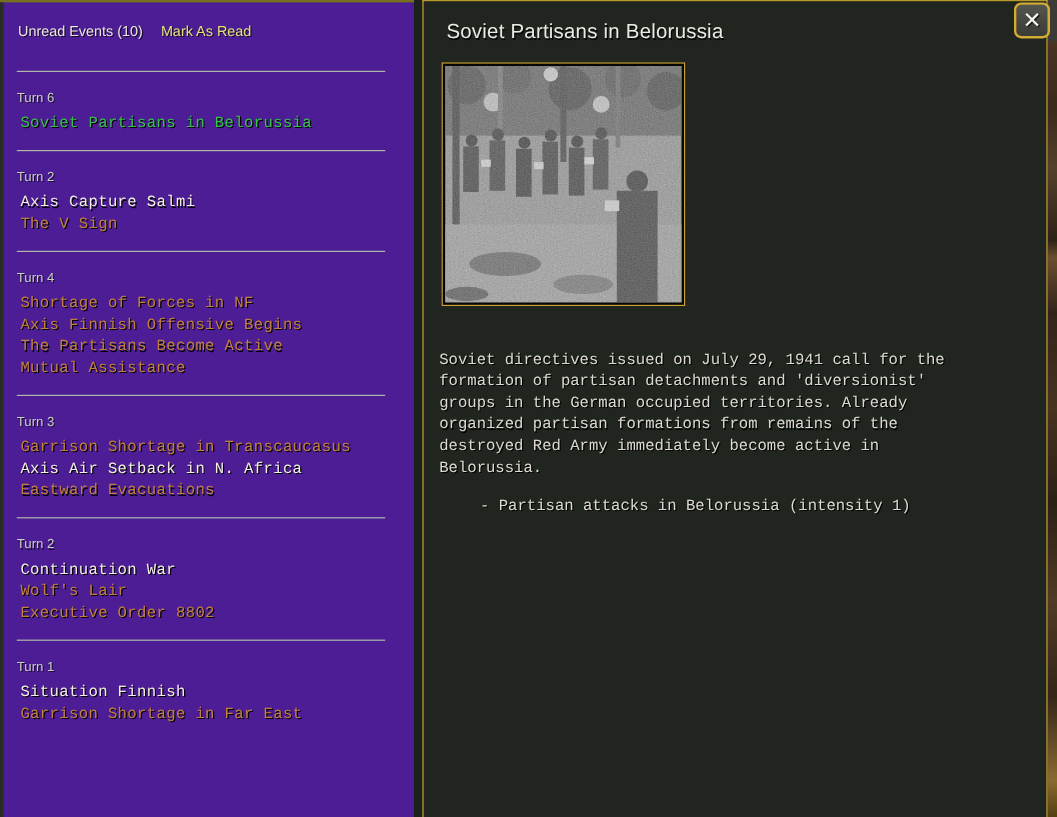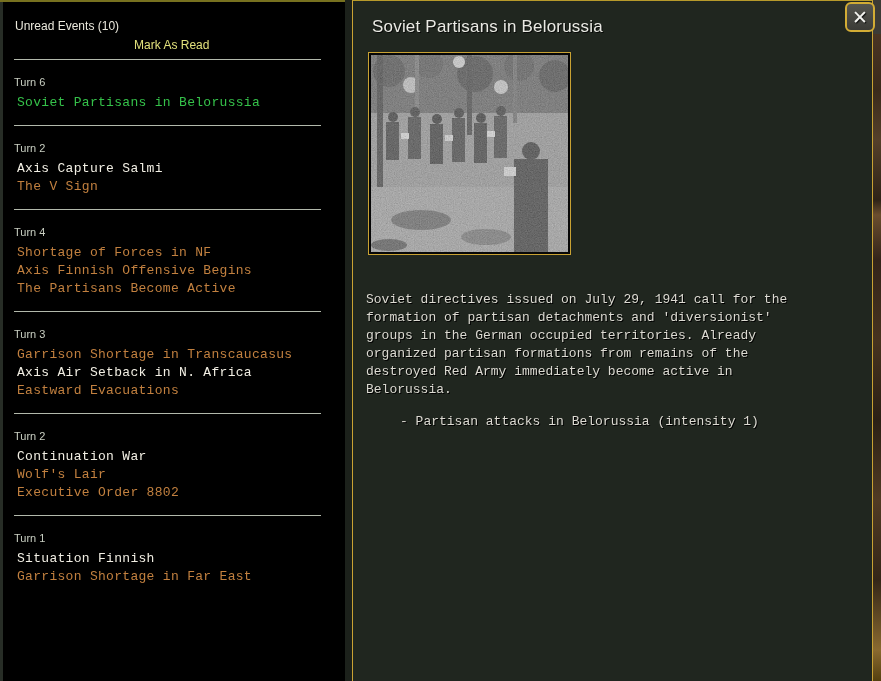--- a/index.html
+++ b/index.html
@@ -3,36 +3,36 @@
 <meta charset="utf-8">
 <style>
   html,body{margin:0;padding:0;}
   body{
     width:881px;height:681px;position:relative;overflow:hidden;
     background:#20261f;font-family:"Liberation Sans",sans-serif;
   }
   
   .left-panel{
     position:absolute;left:0;top:0;width:345px;height:681px;
-    background:#000000;border-top:2px solid #77711f;box-sizing:border-box;
+    background:#4c1d95;border-top:2px solid #77711f;box-sizing:border-box;
     padding-top:12px;
   }
   .left-panel::before{
     content:"";position:absolute;left:0;top:0;width:3px;height:100%;
     background:#272d26;
   }
   .lp-header{
     padding:5px 0 0 15px;height:40px;box-sizing:content-box;
     display:flex;gap:15px;align-items:flex-start;
     font-size:12px;
   }
   .lp-header .unread{color:#eae8dc;text-shadow:1px 1px 0 rgba(0,0,0,.7);}
   .lp-header .markread{
     color:#e2e17c;cursor:pointer;background:none;border:none;padding:0;
-    font:inherit;font-size:12px;text-shadow:1px 1px 0 rgba(0,0,0,.7);margin-top:19px;
+    font:inherit;font-size:12px;text-shadow:1px 1px 0 rgba(0,0,0,.7);
   }
   .turn-section{
     width:307px;margin-left:14px;
     border-top:1px solid #b2b9ab;
     padding:16px 0 13px 0;
   }
   .turn-label{
     font-size:11px;line-height:13px;color:#c9cfc2;margin:0 0 5px 0;
     text-shadow:1px 1px 0 rgba(0,0,0,.6);
   }
@@ -124,20 +124,21 @@
     <div class="turn-label">Turn 2</div>
     <div class="event-item" data-state="unread">Axis Capture Salmi</div>
     <div class="event-item" data-state="read">The V Sign</div>
   </div>
 
   <div class="turn-section">
     <div class="turn-label">Turn 4</div>
     <div class="event-item" data-state="read">Shortage of Forces in NF</div>
     <div class="event-item" data-state="read">Axis Finnish Offensive Begins</div>
     <div class="event-item" data-state="read">The Partisans Become Active</div>
+    <div class="event-item" data-state="read">Mutual Assistance</div>
   </div>
 
   <div class="turn-section">
     <div class="turn-label">Turn 3</div>
     <div class="event-item" data-state="read">Garrison Shortage in Transcaucasus</div>
     <div class="event-item" data-state="unread">Axis Air Setback in N. Africa</div>
     <div class="event-item" data-state="read">Eastward Evacuations</div>
   </div>
 
   <div class="turn-section">

